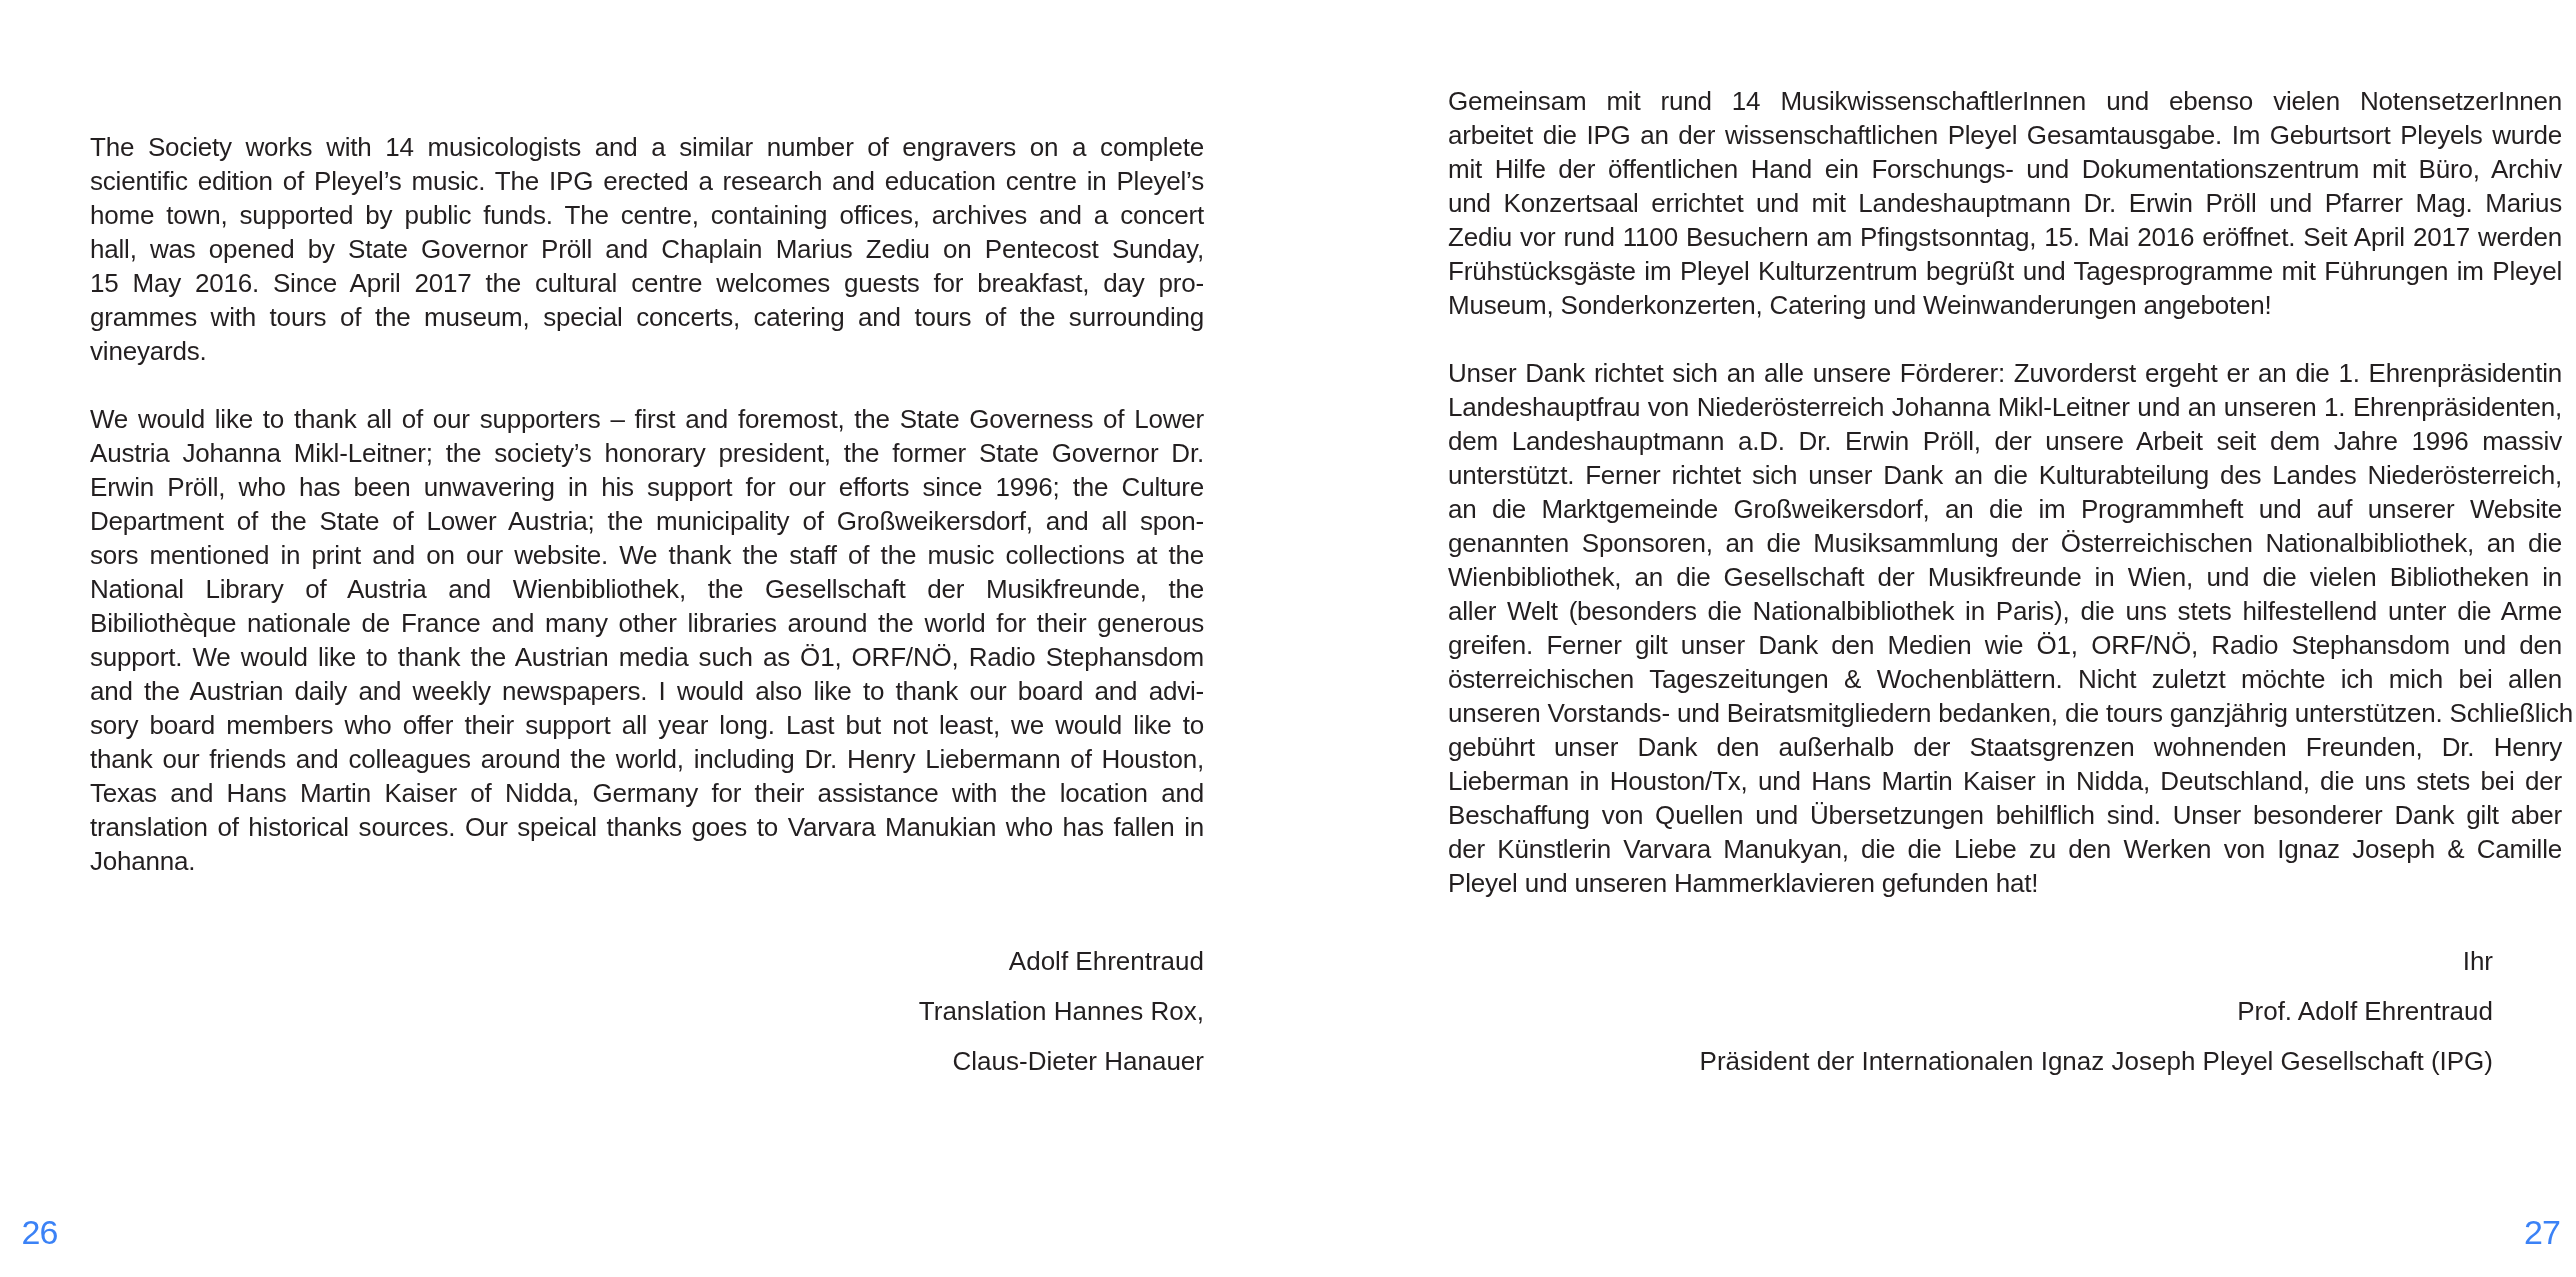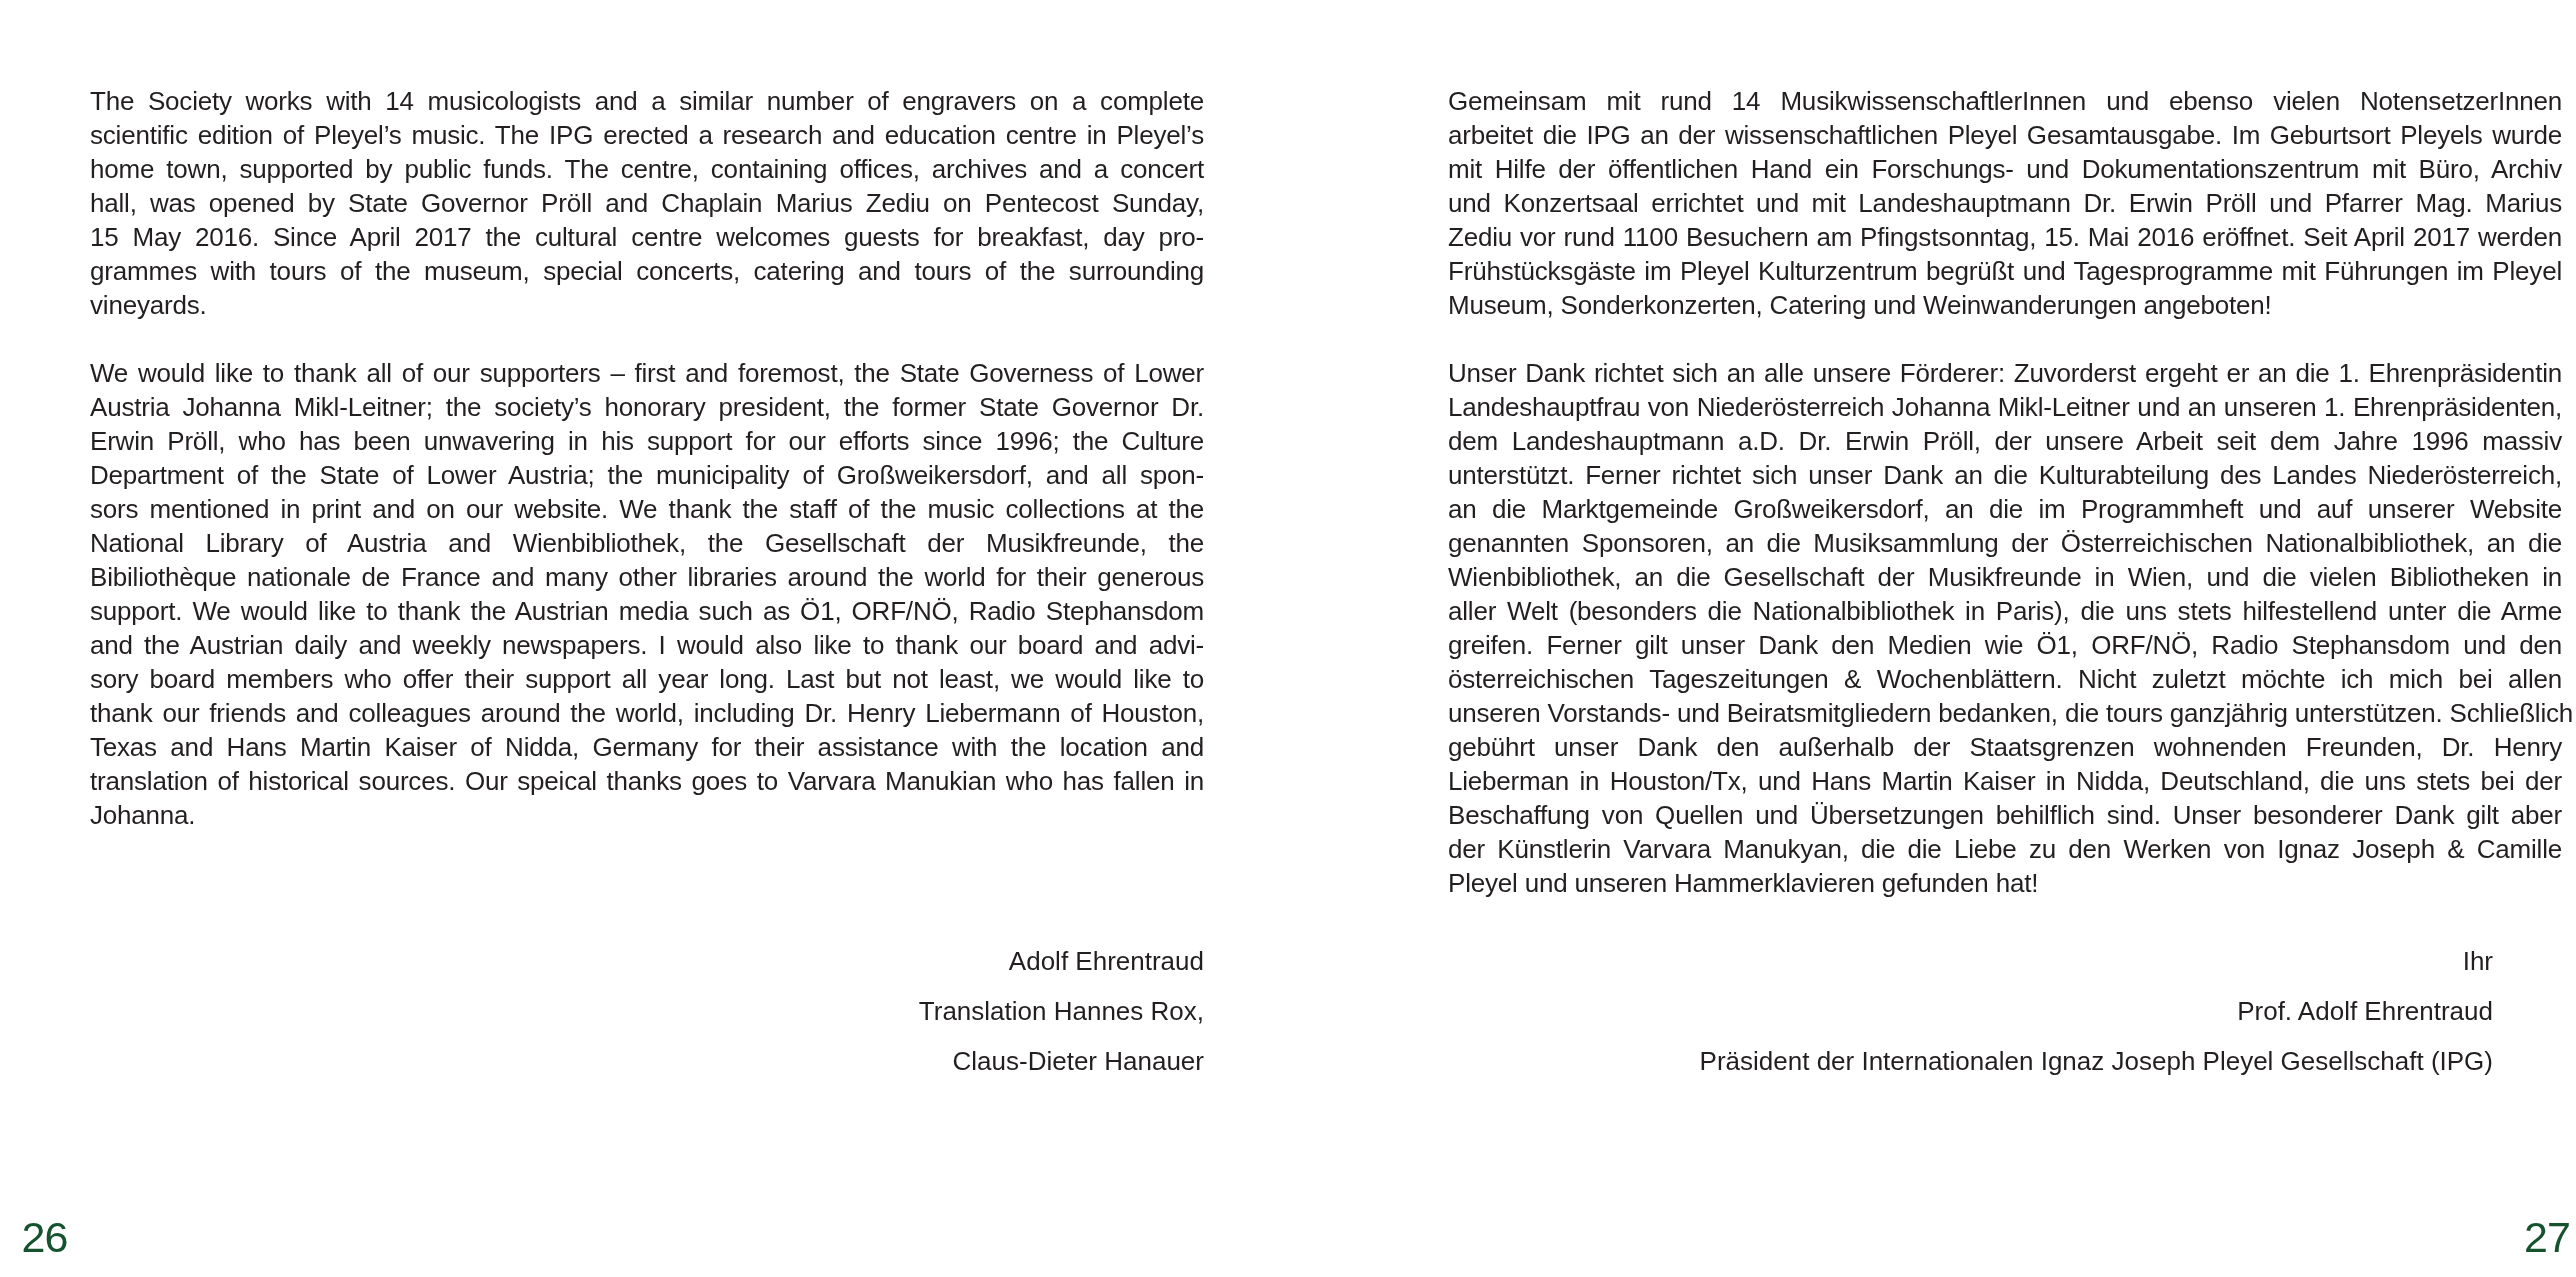--- a/index.html
+++ b/index.html
@@ -1,29 +1,29 @@
 <!DOCTYPE html>
 <html style="font-size:14.4px"><head>
 <meta charset="utf-8">
 <style>
   html, body { margin: 0; padding: 0; background: #ffffff; }
   body { width: 2576px; height: 1277px; position: relative; overflow: hidden;
          font-family: "Liberation Sans", "DejaVu Sans", sans-serif; color: #231f20; }
   .column { position: absolute; top: 84px; font-size: 26px; line-height: 34px;
             letter-spacing: -0.2px; }
-  #col-left  { left: 90px;  width: 1114px; }
+  #col-left  { left: 90px;  width: 1114px; margin-top: 46px; }
   #col-right { left: 1448px; width: 1114px; }
   .para { margin: 0 0 34px 0; }
   .line { display: block; text-align: justify; text-align-last: justify; white-space: nowrap; height: 34px; }
   .line.last { text-align-last: left; }
   .sig { position: absolute; top: 928px; font-size: 26px; line-height: 34px; text-align: right; }
   #sig-left  { right: calc(2576px - 1204px); }
   #sig-right { right: calc(2576px - 2493px); }
   .sig span { display: block; margin-top: 16px; }
-  .pagenum { position: absolute; top: 1213px; font-size: 43px; color: #14532d; letter-spacing: -0.9px; }
+  .pagenum { position: absolute; top: 1213px; font-size: 34px; color: #3b82f6; letter-spacing: -0.9px; }
   #page-left-num  { left: 21.6px; }
   #page-right-num { left: 2524px; text-align: center; }
 </style>
 </head>
 <body>
 
 <div id="col-left" class="column">
   <div class="para">
       <span class="line">The Society works with 14 musicologists and a similar number of engravers on a complete</span>
       <span class="line">scientific edition of Pleyel’s music. The IPG erected a research and education centre in Pleyel’s</span>

